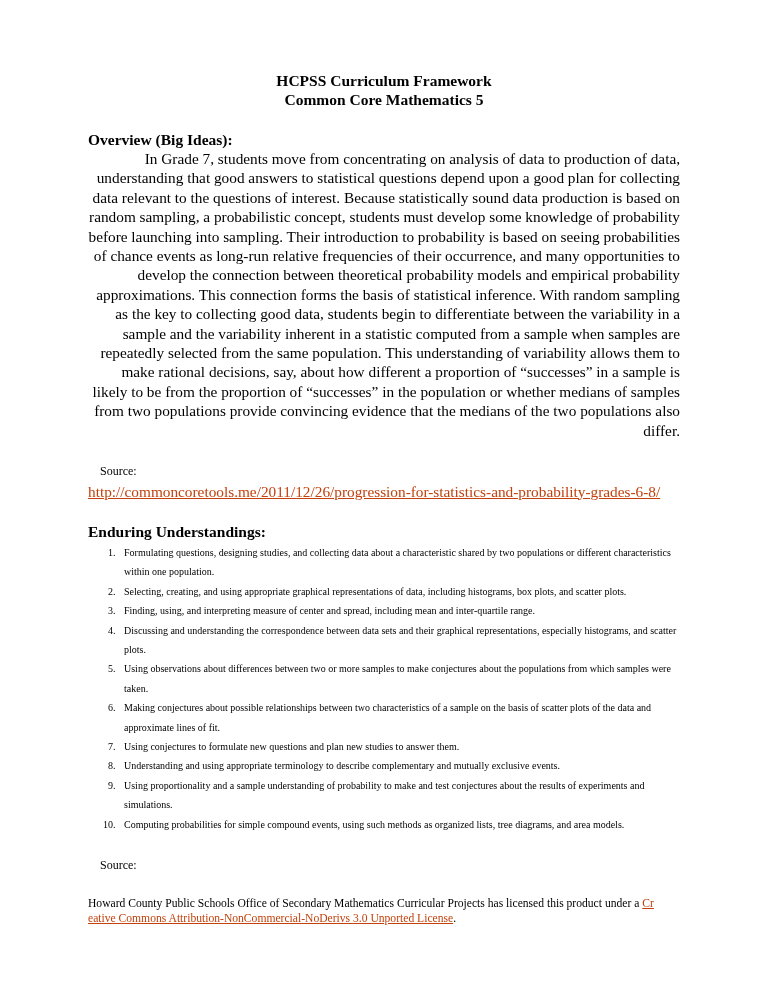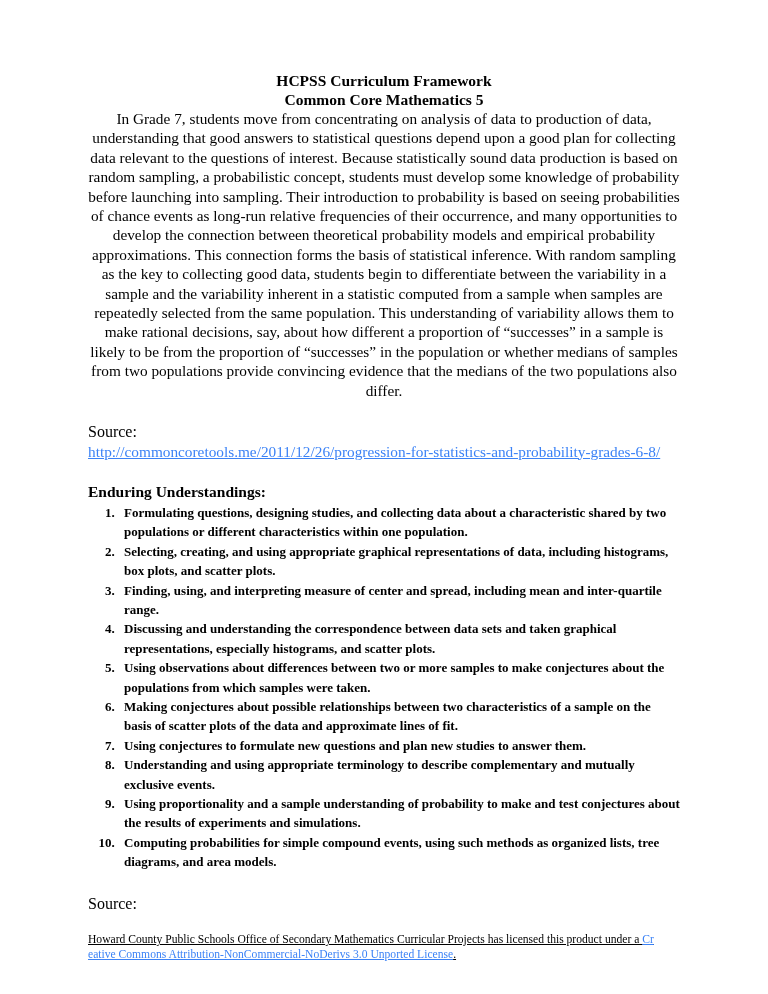--- a/index.html
+++ b/index.html
@@ -44,96 +44,95 @@
   .section-heading {
     font-weight: bold;
     font-size: 15.5px;
     line-height: 18px;
     margin: 22px 0 0 0;
   }
   .body-text {
     font-size: 15.3px;
     line-height: 19.4px;
     margin: 0;
-    text-align: center;
+    text-align: right;
     max-width: 592px;
   }
   .source-label {
-    font-size: 16px;
+    font-size: 12px;
     line-height: 19.4px;
-    margin: 22px 0 0 0;
+    margin: 22px 0 0 12px;
   }
   .source-label.tight {
     margin-top: 22px;
   }
   a.doc-link {
-    color: #3b82f6;
+    color: #c2410c;
     text-decoration: underline;
     font-size: 15.3px;
     line-height: 19.4px;
     word-break: break-all;
   }
   .link-line {
     margin: 0;
     font-size: 15.3px;
     line-height: 19.4px;
   }
   ol.understandings {
     margin: 2px 0 0 0;
     padding-left: 30px;
-    font-size: 13px;
+    font-size: 10px;
     line-height: 19.4px;
     max-width: 600px;
-    font-weight: bold;
   }
   ol.understandings li {
     padding-left: 6px;
     margin: 0;
   }
   .footer {
     position: absolute;
     left: 88px;
-    top: 932px;
+    top: 896px;
     width: 570px;
     font-size: 11.6px;
     line-height: 15.2px;
-    text-decoration: underline;
   }
   .footer a.doc-link {
     font-size: 11.6px;
     line-height: 15.2px;
   }
 </style>
 </head>
 <body>
 
 <div class="page">
 
   <div class="doc-title">
     <span>HCPSS Curriculum Framework</span>
     <span class="line2">Common Core Mathematics 5</span>
   </div>
 
 
+  <div class="section-heading">Overview (Big Ideas):</div>
 
   <p class="body-text">In Grade 7, students move from concentrating on analysis of data to production of data, understanding that good answers to statistical questions depend upon a good plan for collecting data relevant to the questions of interest. Because statistically sound data production is based on random sampling, a probabilistic concept, students must develop some knowledge of probability before launching into sampling. Their introduction to probability is based on seeing probabilities of chance events as long-run relative frequencies of their occurrence, and many opportunities to develop the connection between theoretical probability models and empirical probability approximations. This connection forms the basis of statistical inference. With random sampling as the key to collecting good data, students begin to differentiate between the variability in a sample and the variability inherent in a statistic computed from a sample when samples are repeatedly selected from the same population. This understanding of variability allows them to make rational decisions, say, about how different a proportion of “successes” in a sample is likely to be from the proportion of “successes” in the population or whether medians of samples from two populations provide convincing evidence that the medians of the two populations also differ.</p>
 
   <div class="source-label">Source:</div>
 
   <div class="link-line">
     <a class="doc-link" href="#">http://commoncoretools.me/2011/12/26/progression-for-statistics-and-probability-grades-6-8/</a>
   </div>
 
   <div class="section-heading">Enduring Understandings:</div>
 
   <ol class="understandings">
     <li>Formulating questions, designing studies, and collecting data about a characteristic shared by two populations or different characteristics within one population.</li>
     <li>Selecting, creating, and using appropriate graphical representations of data, including histograms, box plots, and scatter plots.</li>
     <li>Finding, using, and interpreting measure of center and spread, including mean and inter-quartile range.</li>
-    <li>Discussing and understanding the correspondence between data sets and taken graphical representations, especially histograms, and scatter plots.</li>
+    <li>Discussing and understanding the correspondence between data sets and their graphical representations, especially histograms, and scatter plots.</li>
     <li>Using observations about differences between two or more samples to make conjectures about the populations from which samples were taken.</li>
     <li>Making conjectures about possible relationships between two characteristics of a sample on the basis of scatter plots of the data and approximate lines of fit.</li>
     <li>Using conjectures to formulate new questions and plan new studies to answer them.</li>
     <li>Understanding and using appropriate terminology to describe complementary and mutually exclusive events.</li>
     <li>Using proportionality and a sample understanding of probability to make and test conjectures about the results of experiments and simulations.</li>
     <li>Computing probabilities for simple compound events, using such methods as organized lists, tree diagrams, and area models.</li>
   </ol>
 
   <div class="source-label tight">Source:</div>
 

